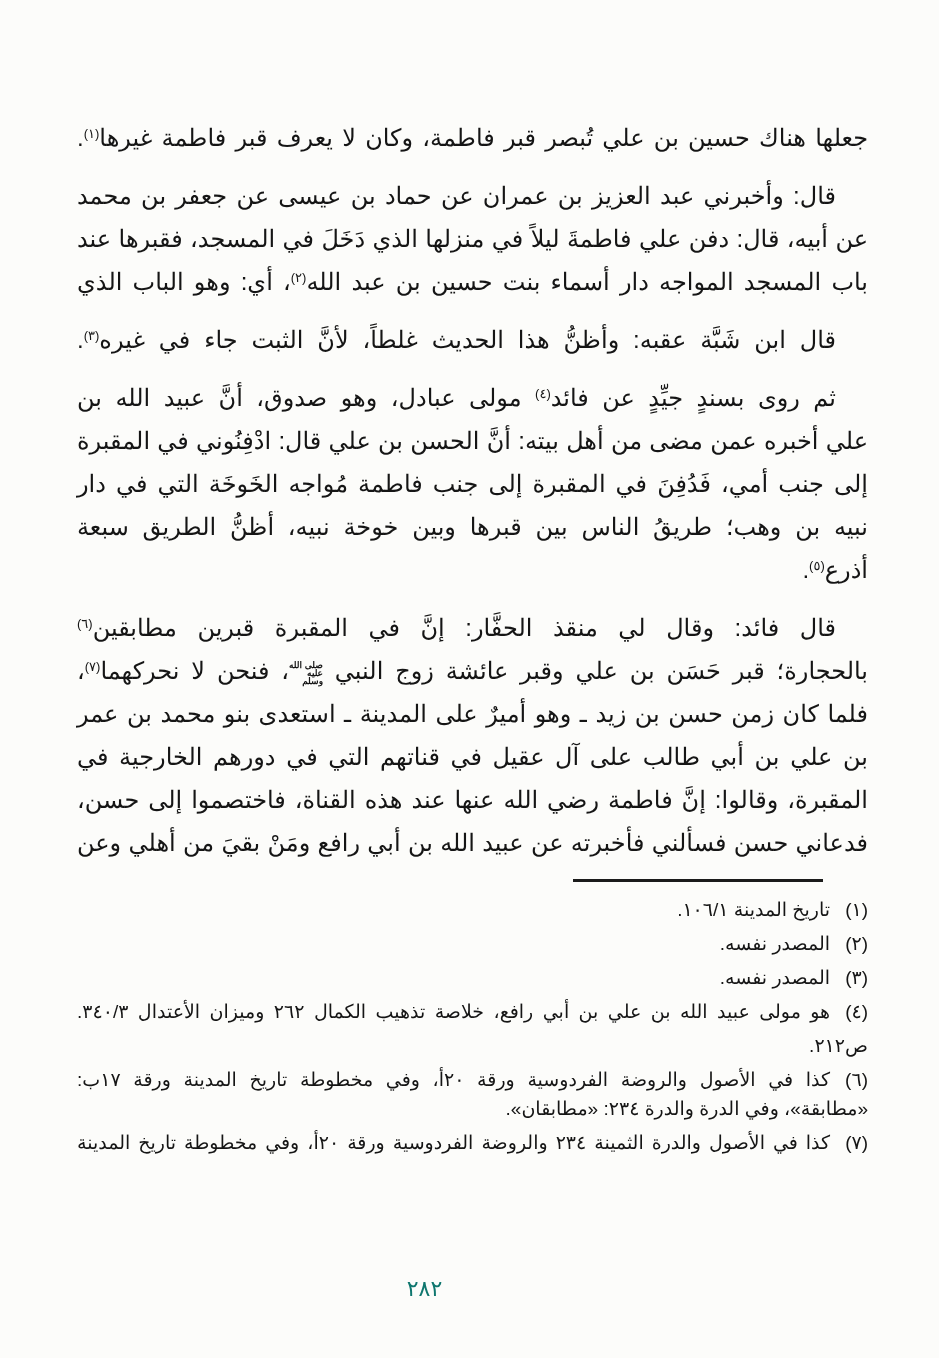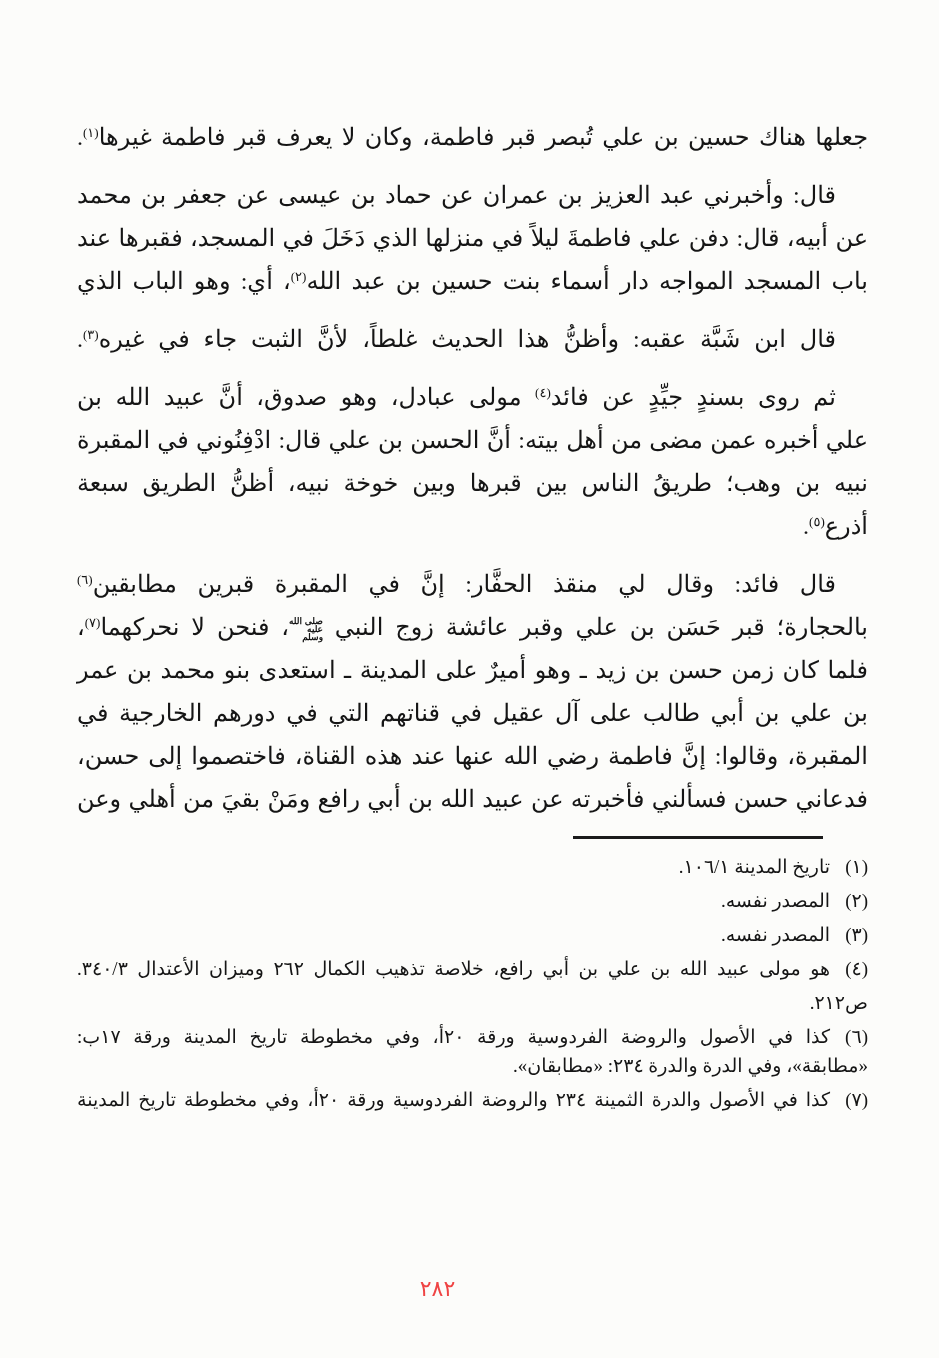--- a/index.html
+++ b/index.html
@@ -8,21 +8,21 @@
     background: #f4f4f2;
   }
   .page {
     position: relative;
     width: 939px;
     height: 1358px;
     margin: 0 auto;
     background: #fcfcfa;
     overflow: hidden;
     direction: rtl;
-    font-family: Liberation Serif, serif;
+    font-family: Liberation Sans, sans-serif;
     color: #151515;
   }
   .text-block {
     position: absolute;
     top: 116px;
     right: 71px;
     width: 791px;
     direction: rtl;
   }
   .main-text {
@@ -66,26 +66,26 @@
   .fn-num { margin-left: 15px; white-space: nowrap; }
   .fn-line {
     display: block;
     text-align: justify;
   }
   .fn-line.just { text-align-last: justify; }
   .fn-line.end  { text-align-last: right; }
   .page-num {
     position: absolute;
     top: 1276px;
-    left: 16px;
+    left: 3px;
     width: 843px;
     text-align: center;
     font-size: 22px;
     letter-spacing: 4px;
-    color: #ef4444;
+    color: #0f766e;
   }
 </style>
 </head>
 <body>
 
 <div class="page">
   <div class="text-block">
     <div class="main-text" id="body-paragraphs">
         <div class="para">
           <div class="line just">جعلها هناك حسين بن علي تُبصر قبر فاطمة، وكان لا يعرف قبر فاطمة غيرها<sup class="ref">(١)</sup>.</div>
@@ -94,20 +94,21 @@
           <div class="line just">قال: وأخبرني عبد العزيز بن عمران عن حماد بن عيسى عن جعفر بن محمد</div>
           <div class="line just">عن أبيه، قال: دفن علي فاطمةَ ليلاً في منزلها الذي دَخَلَ في المسجد، فقبرها عند</div>
           <div class="line just">باب المسجد المواجه دار أسماء بنت حسين بن عبد الله<sup class="ref">(٢)</sup>، أي: وهو الباب الذي</div>
         </div>
         <div class="para indent">
           <div class="line just">قال ابن شَبَّة عقبه: وأظنُّ هذا الحديث غلطاً، لأنَّ الثبت جاء في غيره<sup class="ref">(٣)</sup>.</div>
         </div>
         <div class="para indent">
           <div class="line just">ثم روى بسندٍ جيِّدٍ عن فائد<sup class="ref">(٤)</sup> مولى عبادل، وهو صدوق، أنَّ عبيد الله بن</div>
           <div class="line just">علي أخبره عمن مضى من أهل بيته: أنَّ الحسن بن علي قال: ادْفِنُوني في المقبرة</div>
+          <div class="line just">إلى جنب أمي، فَدُفِنَ في المقبرة إلى جنب فاطمة مُواجه الخَوخَة التي في دار</div>
           <div class="line just">نبيه بن وهب؛ طريقُ الناس بين قبرها وبين خوخة نبيه، أظنُّ الطريق سبعة</div>
           <div class="line end">أذرع<sup class="ref">(٥)</sup>.</div>
         </div>
         <div class="para indent">
           <div class="line just">قال فائد: وقال لي منقذ الحفَّار: إنَّ في المقبرة قبرين مطابقين<sup class="ref">(٦)</sup></div>
           <div class="line just">بالحجارة؛ قبر حَسَن بن علي وقبر عائشة زوج النبي <span class="saw">صلى الله<br>عليه وسلم</span>، فنحن لا نحركهما<sup class="ref">(٧)</sup>،</div>
           <div class="line just">فلما كان زمن حسن بن زيد ـ وهو أميرٌ على المدينة ـ استعدى بنو محمد بن عمر</div>
           <div class="line just">بن علي بن أبي طالب على آل عقيل في قناتهم التي في دورهم الخارجية في</div>
           <div class="line just">المقبرة، وقالوا: إنَّ فاطمة رضي الله عنها عند هذه القناة، فاختصموا إلى حسن،</div>
           <div class="line just">فدعاني حسن فسألني فأخبرته عن عبيد الله بن أبي رافع ومَنْ بقيَ من أهلي وعن</div>

